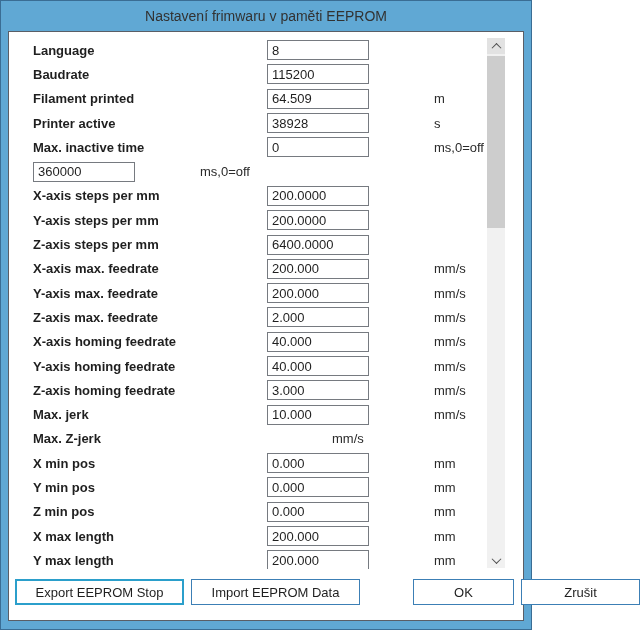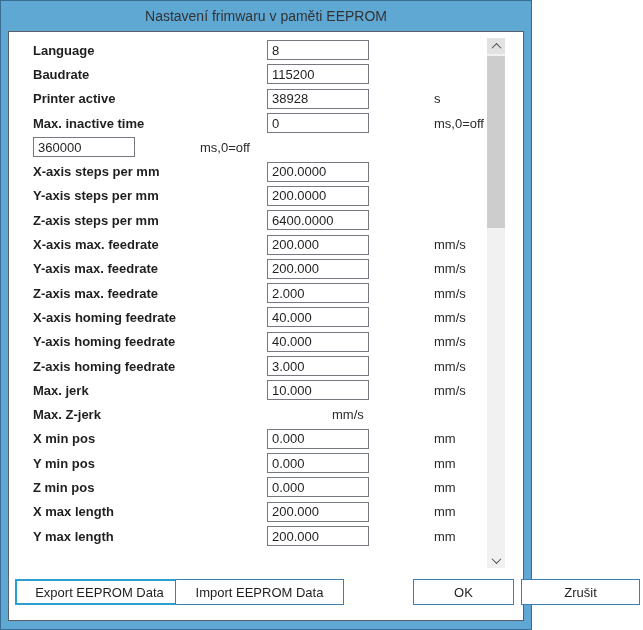--- a/index.html
+++ b/index.html
@@ -73,21 +73,21 @@
   .chev.down{transform:rotate(225deg) translate(1px,1px);}
   
   .btn{
     position:absolute;bottom:15px;height:26px;
     background:#fff;border:1px solid var(--button-border);
     font-family:"Liberation Sans", sans-serif;font-size:13px;color:#1f1f1f;
     display:flex;align-items:center;justify-content:center;cursor:default;
   }
   .btn.focused{border:2px solid var(--focus-border);}
   #btn-export{left:6px;width:169px;}
-  #btn-import{left:166px;width:169px;}
+  #btn-import{left:182px;width:169px;}
   #btn-ok{left:404px;width:101px;}
   #btn-cancel{left:512px;width:119px;margin-top:28px;}
 </style>
 </head>
 <body>
 
 <div class="window">
 
   <div class="titlebar">
     <span class="title-text">Nastavení frimwaru v paměti EEPROM</span>
@@ -101,20 +101,25 @@
           <span class="lbl">Language</span>
           <input type="text" value="8" style="">
           <span class="unit"></span>
         </div>
         <div class="row">
           <span class="lbl">Baudrate</span>
           <input type="text" value="115200" style="">
           <span class="unit"></span>
         </div>
         <div class="row">
+          <span class="lbl">Filament printed</span>
+          <input type="text" value="64.509" style="">
+          <span class="unit">m</span>
+        </div>
+        <div class="row">
           <span class="lbl">Printer active</span>
           <input type="text" value="38928" style="">
           <span class="unit">s</span>
         </div>
         <div class="row">
           <span class="lbl">Max. inactive time</span>
           <input type="text" value="0" style="">
           <span class="unit">ms,0=off</span>
         </div>
         <div class="row">
@@ -207,19 +212,19 @@
         <span class="chev up"></span>
       </div>
       <div class="scroll-track">
         <div class="scroll-thumb"></div>
       </div>
       <div class="scroll-btn down">
         <span class="chev down"></span>
       </div>
     </div>
 
-    <button class="btn focused" id="btn-export">Export EEPROM Data</button>
+    <button class="btn focused" id="btn-export">Export EEPROM Stop</button>
     <button class="btn" id="btn-import">Import EEPROM Data</button>
     <button class="btn" id="btn-ok">OK</button>
     <button class="btn" id="btn-cancel">Zrušit</button>
 
   </div>
 </div>
 
 </body></html>

